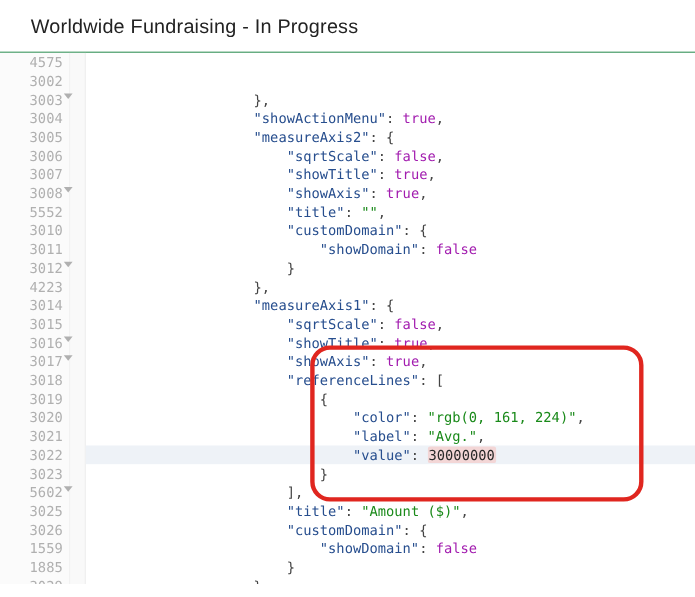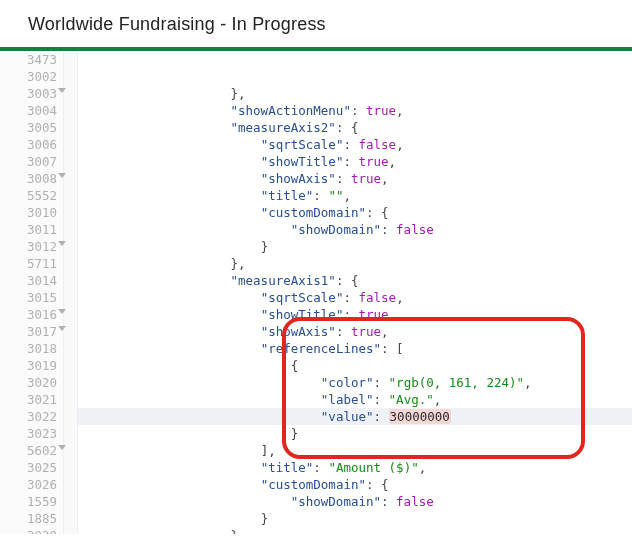--- a/index.html
+++ b/index.html
@@ -5,21 +5,21 @@
   * { margin: 0; padding: 0; box-sizing: border-box; }
   html, body {
     width: 632px;
     height: 543px;
     font-family: -apple-system, BlinkMacSystemFont, "Segoe UI", Helvetica, Arial, sans-serif;
     background: #fff;
     overflow: hidden;
   }
   .header {
     padding: 14px 28px 12px 28px;
-    border-bottom: 4px solid #15803d;
+    border-bottom: 1px solid #15803d;
     background: #fff;
   }
   .header-title {
     font-size: 18px;
     font-weight: 400;
     color: #222;
     letter-spacing: 0.2px;
   }
   .editor {
     display: flex;
@@ -100,33 +100,33 @@
 </style>
 </head>
 <body>
 
 <div class="header">
   <div class="header-title">Worldwide Fundraising - In Progress</div>
 </div>
 
 <div class="editor">
   <div class="gutter" id="gutter">
-      <div class="gutter-line"><span class="gln">3473</span></div>
+      <div class="gutter-line"><span class="gln">4575</span></div>
       <div class="gutter-line"><span class="gln">3002</span></div>
       <div class="gutter-line"><span class="gln">3003</span><span class="fold"></span></div>
       <div class="gutter-line"><span class="gln">3004</span></div>
       <div class="gutter-line"><span class="gln">3005</span></div>
       <div class="gutter-line"><span class="gln">3006</span></div>
       <div class="gutter-line"><span class="gln">3007</span></div>
       <div class="gutter-line"><span class="gln">3008</span><span class="fold"></span></div>
       <div class="gutter-line"><span class="gln">5552</span></div>
       <div class="gutter-line"><span class="gln">3010</span></div>
       <div class="gutter-line"><span class="gln">3011</span></div>
       <div class="gutter-line"><span class="gln">3012</span><span class="fold"></span></div>
-      <div class="gutter-line"><span class="gln">5711</span></div>
+      <div class="gutter-line"><span class="gln">4223</span></div>
       <div class="gutter-line"><span class="gln">3014</span></div>
       <div class="gutter-line"><span class="gln">3015</span></div>
       <div class="gutter-line"><span class="gln">3016</span><span class="fold"></span></div>
       <div class="gutter-line"><span class="gln">3017</span><span class="fold"></span></div>
       <div class="gutter-line"><span class="gln">3018</span></div>
       <div class="gutter-line"><span class="gln">3019</span></div>
       <div class="gutter-line"><span class="gln">3020</span></div>
       <div class="gutter-line"><span class="gln">3021</span></div>
       <div class="gutter-line"><span class="gln">3022</span></div>
       <div class="gutter-line"><span class="gln">3023</span></div>

